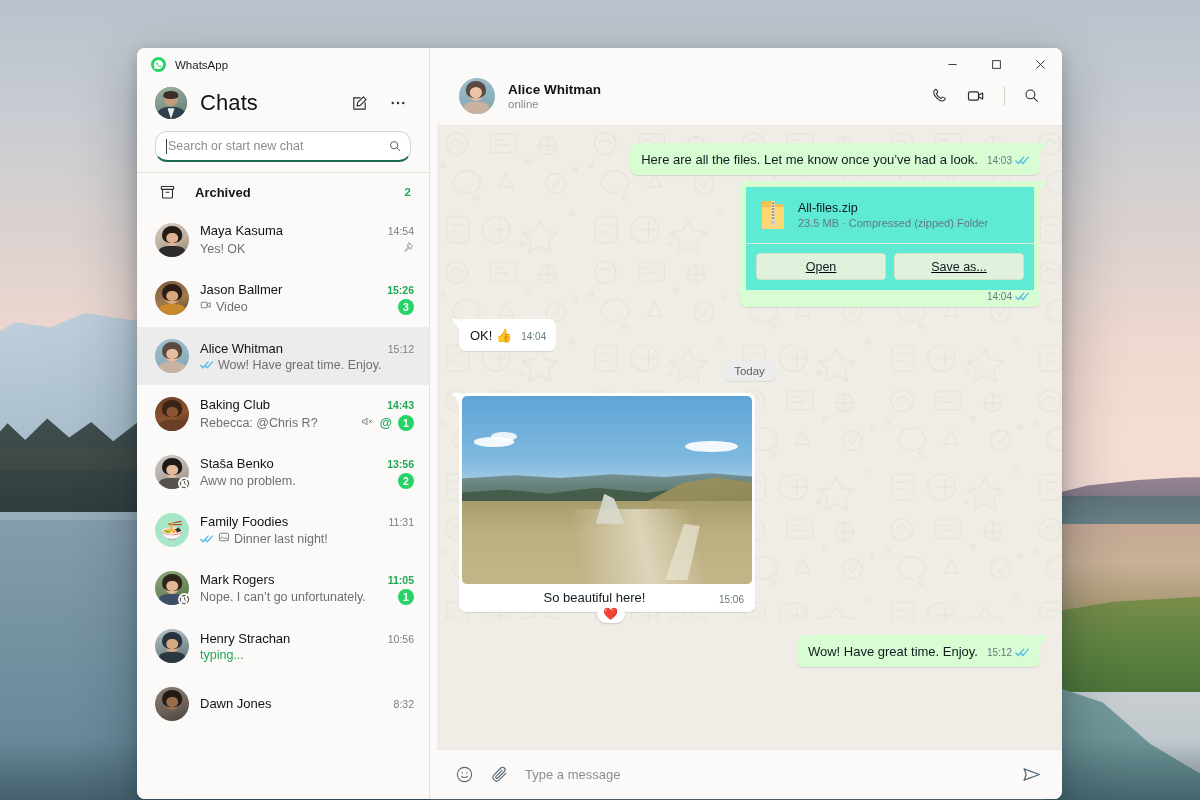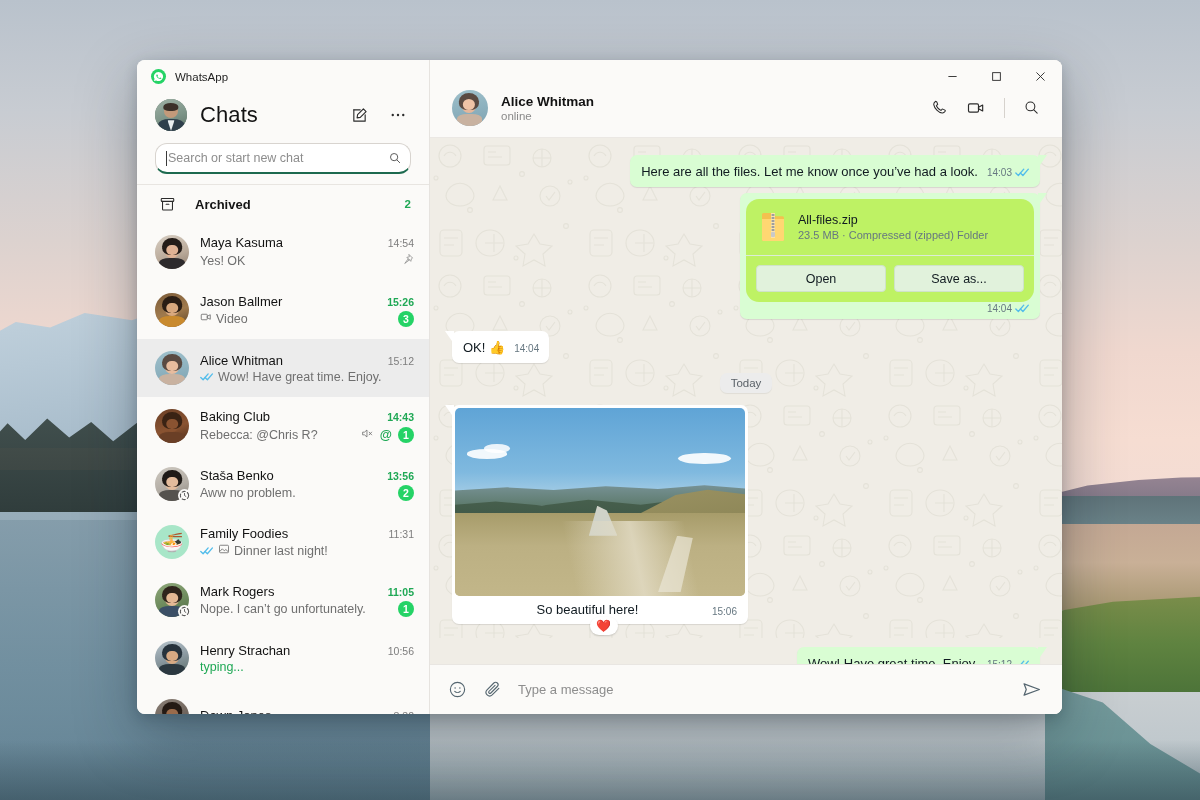--- a/index.html
+++ b/index.html
@@ -63,24 +63,24 @@
     background: linear-gradient(180deg, #7fa2a3 0%, #6f9698 45%, #628b8e 100%);
     clip-path: polygon(0% 22%, 34% 34%, 62% 60%, 100% 84%, 100% 100%, 0% 100%);
   }
   .wp-bottom-dark {
     top: 740px; left: 0; width: 100%; height: 60px;
     background: linear-gradient(180deg, rgba(60,85,95,0) 0%, rgba(45,68,78,.55) 100%);
   }
 
   
   #app-window {
-    position: absolute; left: 137px; top: 60px; width: 925px; height: 654px;
+    position: absolute; left: 137px; top: 48px; width: 925px; height: 751px;
     border-radius: 8px; overflow: hidden;
     box-shadow: 0 22px 60px rgba(15,30,40,.34), 0 4px 14px rgba(15,30,40,.20);
-    display: flex; background: #fbfaf8;
+    display: flex; background: #fbfaf8; gap: 7px;
   }
 
   
   #sidebar {
     width: 293px; height: 100%; background: #fbfaf8;
     border-right: 1px solid #e6e3df;
     display: flex; flex-direction: column; position: relative;
   }
   .app-titlebar { height: 33px; display: flex; align-items: center; padding: 0 0 0 14px; gap: 9px; }
   .wa-logo { width: 15px; height: 15px; border-radius: 50%; background: #25D366; display: flex; align-items: center; justify-content: center; flex: none; }
@@ -175,27 +175,27 @@
     background: #ffffff; clip-path: polygon(0 0, 100% 0, 100% 100%);
   }
   .b-text { font-size: 13px; color: #111b21; line-height: 18px; display: inline; }
   .b-meta { display: inline-flex; align-items: center; gap: 3px; float: right; margin: 5px 0 0 9px; }
   .b-time { font-size: 10px; color: #667781; white-space: nowrap; }
   .clear { clear: both; }
 
   
   .file-bubble { background: #d9fdd3; border-radius: 7px; padding: 6px 6px 2px 6px; box-shadow: 0 1px 1px rgba(0,0,0,.10); width: 300px; position: relative; }
   .file-bubble::after { content: ""; position: absolute; top: 0; right: -7px; width: 9px; height: 13px; background: #d9fdd3; clip-path: polygon(0 0, 100% 0, 0 100%); }
-  .file-card { background: #bef264; border-radius: 13px; overflow: hidden; }
+  .file-card { background: #5eead4; border-radius: 0; overflow: hidden; }
   .file-top { display: flex; align-items: center; gap: 12px; padding: 12px 12px 12px 14px; border-bottom: 1px solid #dcecd7; }
   .zip-icon { width: 26px; height: 32px; flex: none; position: relative; }
   .file-info { min-width: 0; }
   .file-name { font-size: 12.5px; color: #111b21; font-weight: 400; }
   .file-sub { font-size: 11px; color: #667781; margin-top: 2px; }
-  .file-btns { display: flex; gap: 8px; padding: 9px 10px 10px 10px; }
+  .file-btns { display: flex; gap: 8px; padding: 9px 10px 10px 10px; text-decoration: underline; }
   .file-btn {
     flex: 1; height: 27px; border: 1px solid #cfe3c9; border-radius: 4px; background: #e1f2dc;
     display: flex; align-items: center; justify-content: center; font-size: 12.5px; color: #111b21; cursor: pointer;
   }
   .file-foot { display: flex; justify-content: flex-end; align-items: center; gap: 3px; padding: 1px 4px 3px 0; }
 
   
   .date-div { display: flex; justify-content: center; margin: 10px 0 12px 0; }
   .date-pill { background: #ececec; color: #5b6268; font-size: 11.5px; border-radius: 7px; padding: 4px 11px; box-shadow: 0 1px 1px rgba(0,0,0,.07); }
 

